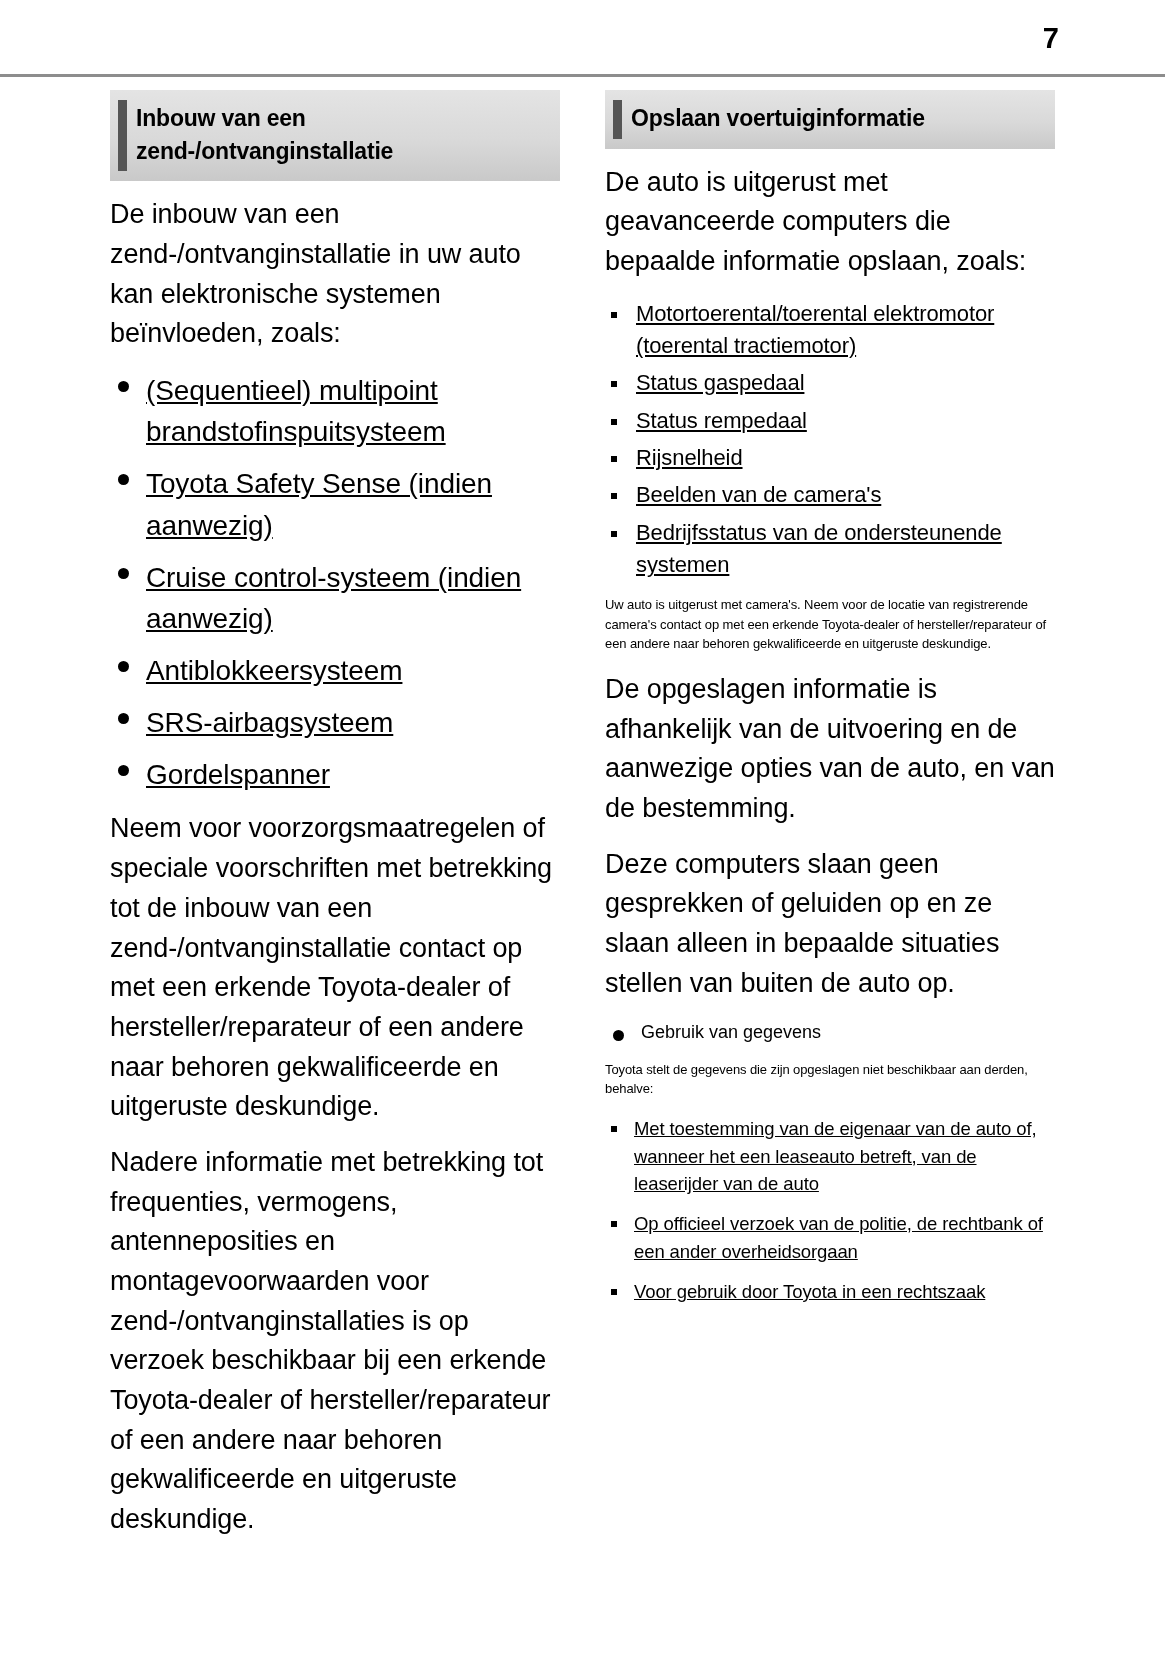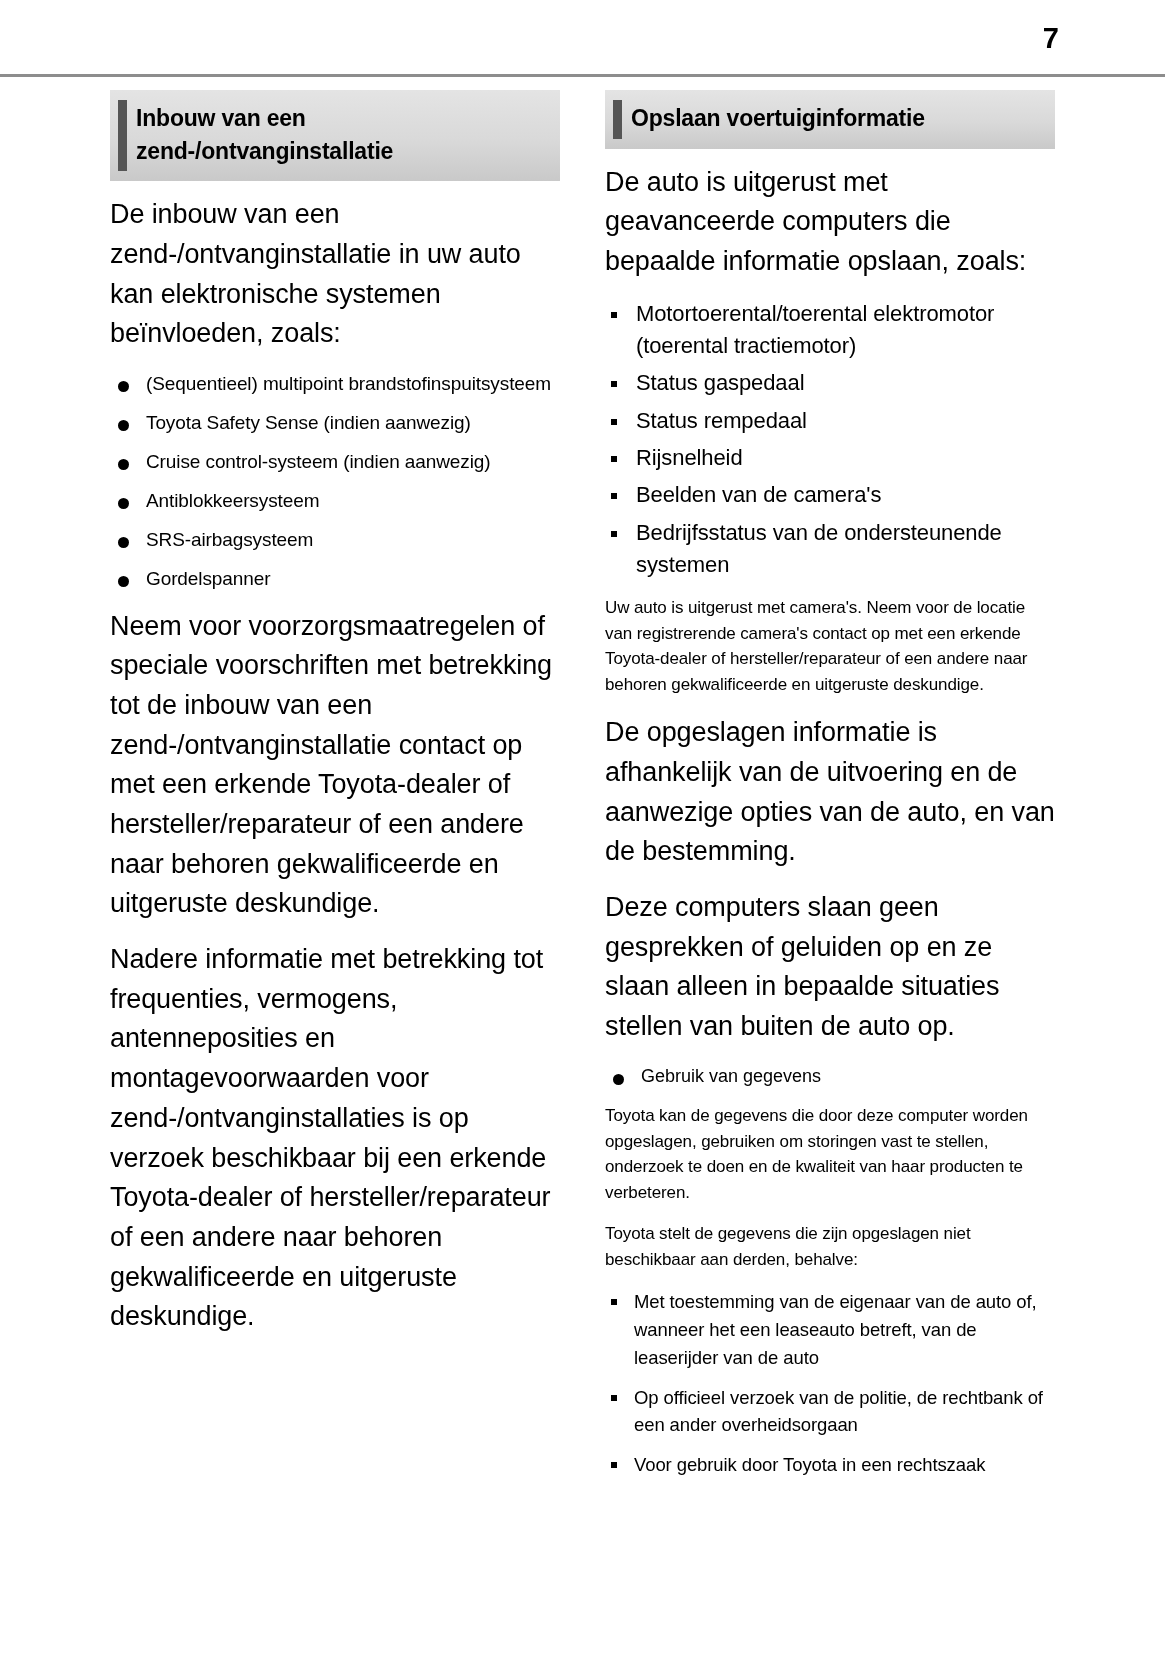--- a/index.html
+++ b/index.html
@@ -82,35 +82,36 @@
     letter-spacing: -0.2px;
   }
   
   p.body {
     font-size: 27px;
     line-height: 1.47;
     margin: 0 0 16px 0;
     letter-spacing: -0.1px;
   }
   p.small {
-    font-size: 17px;
+    font-size: 13px;
     line-height: 1.5;
     margin: 0 0 16px 0;
     letter-spacing: -0.1px;
   }
   
   ul.disc, ul.dash, ul.sq {
     list-style: none;
     margin: 0 0 14px 0;
     padding: 0;
+    text-decoration: underline;
   }
   ul.disc > li {
     position: relative;
     padding-left: 36px;
-    font-size: 19px;
+    font-size: 28px;
     line-height: 1.47;
     margin-bottom: 11px;
     letter-spacing: -0.1px;
   }
   ul.disc > li .mk {
     position: absolute;
     left: 8px;
     top: 11px;
     width: 11px;
     height: 11px;
@@ -222,21 +223,20 @@
       <p class="small">Uw auto is uitgerust met camera's. Neem voor de locatie van registrerende camera's contact op met een erkende Toyota-dealer of hersteller/reparateur of een andere naar behoren gekwalificeerde en uitgeruste deskundige.</p>
 
       <p class="body">De opgeslagen informatie is afhankelijk van de uitvoering en de aanwezige opties van de auto, en van de bestemming.</p>
       <p class="body">Deze computers slaan geen gesprekken of geluiden op en ze slaan alleen in bepaalde situaties stellen van buiten de auto op.</p>
 
       <div class="subhead">
         <span class="mk"></span>
         <span>Gebruik van gegevens</span>
       </div>
 
-      <p class="small">Toyota kan de gegevens die door deze computer worden opgeslagen, gebruiken om storingen vast te stellen, onderzoek te doen en de kwaliteit van haar producten te verbeteren.</p>
       <p class="small">Toyota stelt de gegevens die zijn opgeslagen niet beschikbaar aan derden, behalve:</p>
 
       <ul class="sq">
         <li><span class="mk"></span><span>Met toestemming van de eigenaar van de auto of, wanneer het een leaseauto betreft, van de leaserijder van de auto</span></li>
         <li><span class="mk"></span><span>Op officieel verzoek van de politie, de rechtbank of een ander overheidsorgaan</span></li>
         <li><span class="mk"></span><span>Voor gebruik door Toyota in een rechtszaak</span></li>
       </ul>
 
     </div>
 

